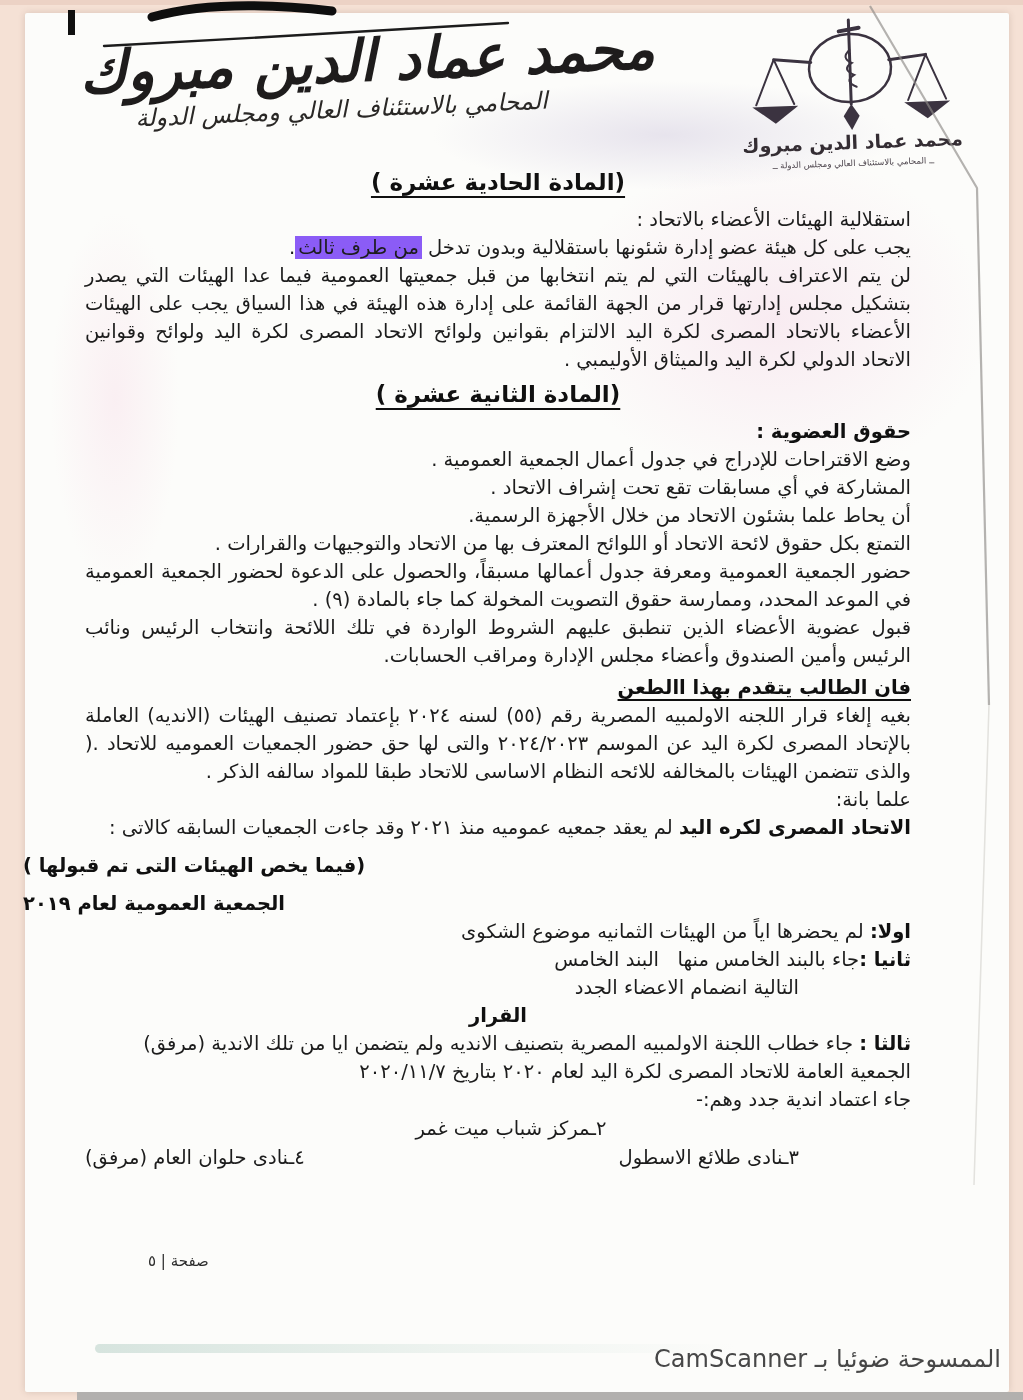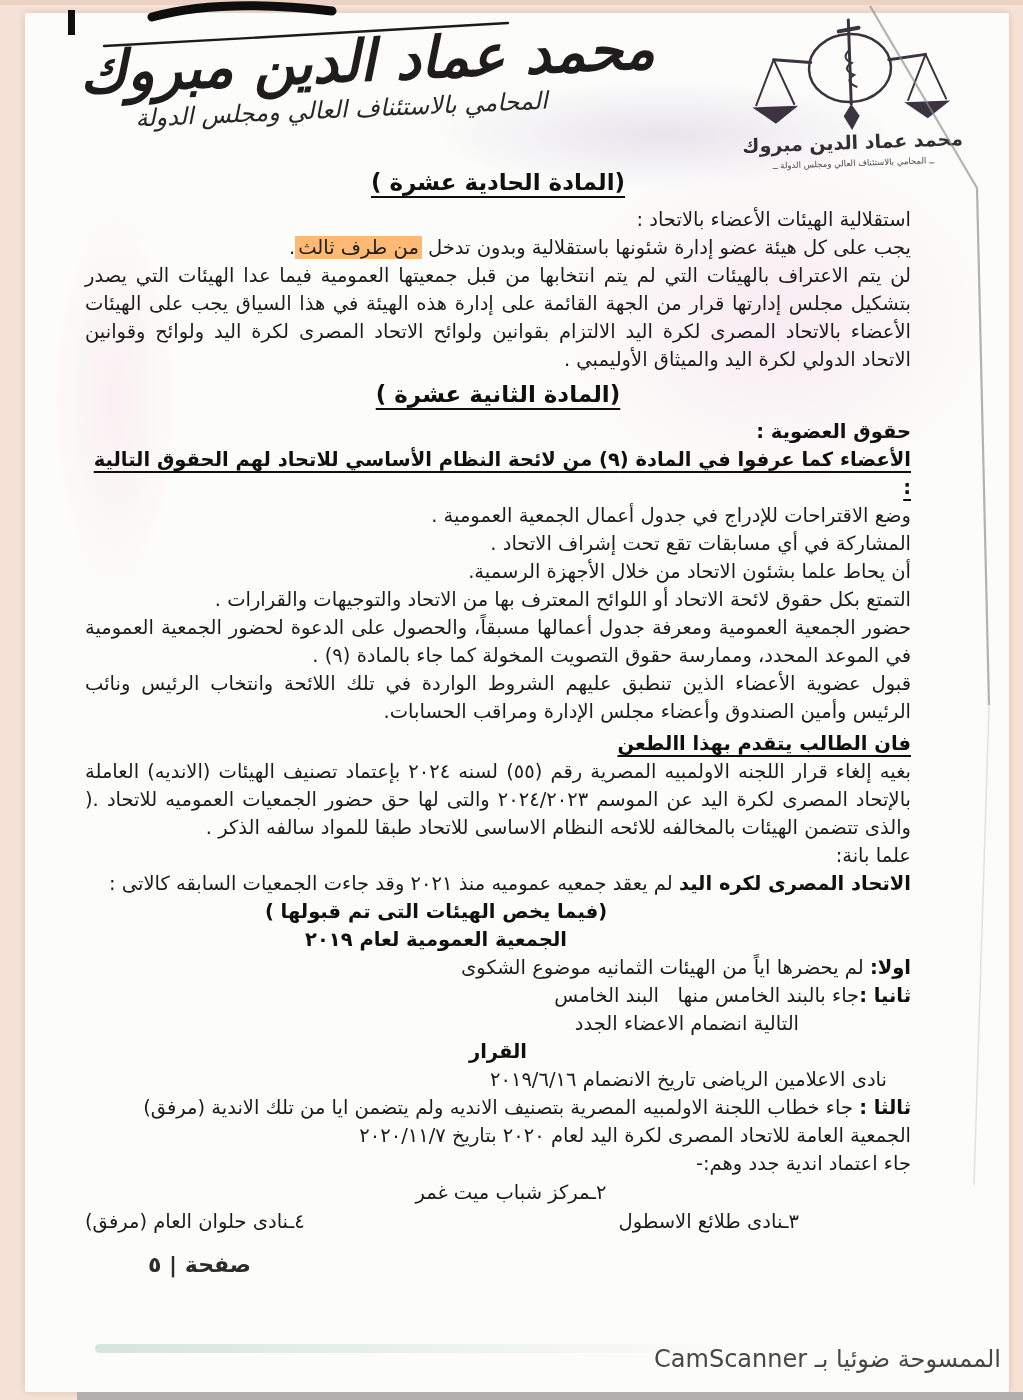--- a/index.html
+++ b/index.html
@@ -38,39 +38,39 @@
 
   
   .content{
     position:absolute;left:85px;top:166px;width:826px;
     direction:rtl;color:#1c1c1c;font-size:19.5px;line-height:28px;
   }
   .line{text-align:right;}
   .para{text-align:justify;}
   .bold{font-weight:bold;color:#101010;}
   .t-center{text-align:center;}
-  .t-center-shift{text-align:center;transform:translateX(-62px);}
+  .t-center-shift{text-align:left;transform:translateX(-62px);margin-top:10px;}
   .title-underline{
     font-weight:bold;font-size:23px;
     text-decoration:underline;text-decoration-thickness:2px;text-underline-offset:6px;
     margin:2px 0 10px;color:#101010;
   }
   .u{ text-decoration:underline;text-decoration-thickness:2px;text-underline-offset:5px;}
   .mt6{margin-top:6px;}
   .mt4{margin-top:4px;}
-  mark{background:#fdba74;color:inherit;padding:0 3px;}
+  mark{background:#8b5cf6;color:inherit;padding:0 3px;}
   .indent-lg{padding-left:0;padding-right:112px;}
   .indent-sm{padding-right:24px;}
   .clubs-row{display:flex;direction:rtl;margin-top:1px;}
   .club-r{width:40%;text-align:right;padding-right:112px;box-sizing:border-box;}
   .club-l{width:60%;text-align:left;padding-right:48px;box-sizing:border-box;}
 
   .page-number{
     position:absolute;left:148px;top:1252px;direction:rtl;
-    font-size:22px;font-weight:bold;color:#2c2c2c;letter-spacing:1px;
+    font-size:15px;font-weight:normal;color:#2c2c2c;letter-spacing:1px;
   }
   .footer{
     position:absolute;right:22px;top:1345px;direction:rtl;
     font-size:24px;color:#474747;
   }
 </style>
 </head>
 <body>
 
 <div class="top-edge"></div>
@@ -111,21 +111,20 @@
 
   <div class="t-center title-underline">(المادة الحادية عشرة )</div>
   <div class="line">استقلالية الهيئات الأعضاء بالاتحاد :</div>
   <div class="line">
     <span>يجب على كل هيئة عضو إدارة شئونها باستقلالية وبدون تدخل </span><mark>من طرف ثالث</mark><span>.</span>
   </div>
   <div class="para">لن يتم الاعتراف بالهيئات التي لم يتم انتخابها من قبل جمعيتها العمومية فيما عدا الهيئات التي يصدر بتشكيل مجلس إدارتها قرار من الجهة القائمة على إدارة هذه الهيئة في هذا السياق يجب على الهيئات الأعضاء بالاتحاد المصرى لكرة اليد الالتزام بقوانين ولوائح الاتحاد المصرى لكرة اليد ولوائح وقوانين الاتحاد الدولي لكرة اليد والميثاق الأوليمبي .</div>
 
   <div class="t-center title-underline mt6">(المادة الثانية عشرة )</div>
   <div class="line bold">حقوق العضوية :</div>
-  <div class="line bold u">الأعضاء كما عرفوا في المادة (٩) من لائحة النظام الأساسي للاتحاد لهم الحقوق التالية :</div>
   <div class="line">وضع الاقتراحات للإدراج في جدول أعمال الجمعية العمومية .</div>
   <div class="line">المشاركة في أي مسابقات تقع تحت إشراف الاتحاد .</div>
   <div class="line">أن يحاط علما بشئون الاتحاد من خلال الأجهزة الرسمية.</div>
   <div class="line">التمتع بكل حقوق لائحة الاتحاد أو اللوائح المعترف بها من الاتحاد والتوجيهات والقرارات .</div>
   <div class="para">حضور الجمعية العمومية ومعرفة جدول أعمالها مسبقاً، والحصول على الدعوة لحضور الجمعية العمومية في الموعد المحدد، وممارسة حقوق التصويت المخولة كما جاء بالمادة (٩) .</div>
   <div class="para">قبول عضوية الأعضاء الذين تنطبق عليهم الشروط الواردة في تلك اللائحة وانتخاب الرئيس ونائب الرئيس وأمين الصندوق وأعضاء مجلس الإدارة ومراقب الحسابات.</div>
 
   <div class="line bold u mt4">فان الطالب يتقدم بهذا االطعن</div>
   <div class="para">بغيه إلغاء قرار اللجنه الاولمبيه المصرية  رقم (٥٥) لسنه ٢٠٢٤ بإعتماد تصنيف الهيئات (الانديه) العاملة بالإتحاد المصرى لكرة اليد عن الموسم ٢٠٢٤/٢٠٢٣ والتى لها حق حضور الجمعيات العموميه للاتحاد .( والذى تتضمن الهيئات بالمخالفه للائحه النظام الاساسى للاتحاد طبقا للمواد سالفه الذكر .</div>
   <div class="line">علما بانة:</div>
@@ -137,21 +136,20 @@
   <div class="t-center-shift bold">الجمعية العمومية لعام ٢٠١٩</div>
 
   <div class="line">
     <span class="bold">اولا:</span><span> لم يحضرها اياً من الهيئات الثمانيه موضوع الشكوى</span>
   </div>
   <div class="line">
     <span class="bold">ثانيا :</span><span>جاء بالبند الخامس منها &nbsp; البند الخامس</span>
   </div>
   <div class="line indent-lg">التالية انضمام الاعضاء الجدد</div>
   <div class="t-center bold">القرار</div>
-  <div class="line indent-sm">نادى الاعلامين الرياضى تاريخ الانضمام ٢٠١٩/٦/١٦</div>
   <div class="line">
     <span class="bold">ثالثا :</span><span> جاء خطاب اللجنة الاولمبيه المصرية بتصنيف الانديه ولم يتضمن ايا من تلك الاندية (مرفق)</span>
   </div>
   <div class="line">الجمعية العامة للاتحاد المصرى لكرة اليد لعام ٢٠٢٠ بتاريخ ٢٠٢٠/١١/٧</div>
   <div class="line">جاء اعتماد اندية جدد وهم:-</div>
 
   <div class="clubs-row">
     <div class="club-l">٢ـمركز شباب ميت غمر</div>
   </div>
   <div class="clubs-row">

